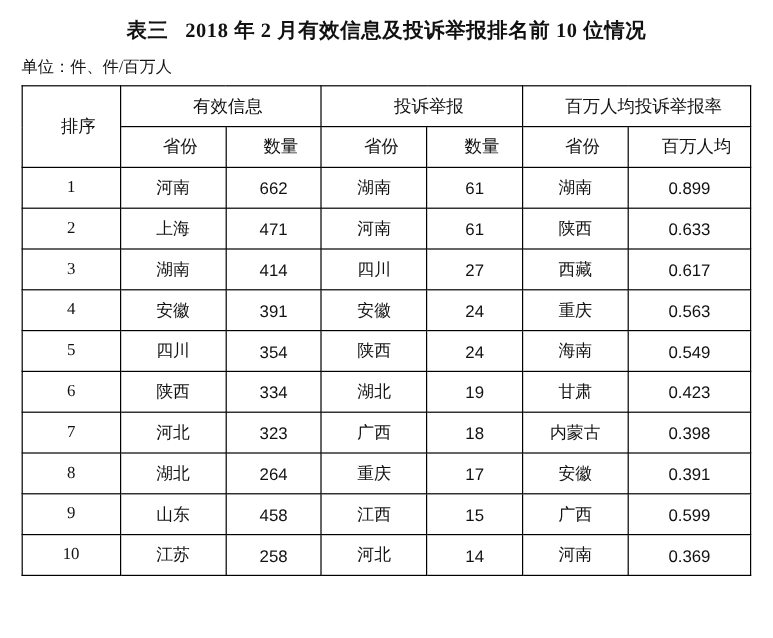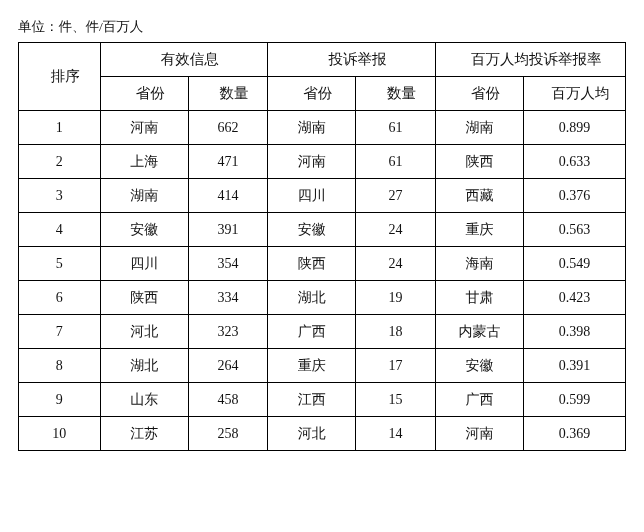--- a/index.html
+++ b/index.html
@@ -56,36 +56,39 @@
     font-size: 14.5px;
     padding-left: 12px;
   }
   .grp-head {
     height: 30px;
   }
   .rank-head {
     font-size: 14.5px;
   }
   .num-cell {
-    font-family: Liberation Serif, serif;
+    font-family: Liberation Sans, sans-serif;
     margin-left: 19px;
   }
   col.c-rank { width: 72px; }
   col.c-prov { width: 78px; }
   col.c-qty  { width: 70px; }
   col.c-prov2 { width: 78px; }
   col.c-qty2 { width: 70px; }
   col.c-prov3 { width: 78px; }
   col.c-rate { width: 90px; }
 </style>
 </head>
 <body>
 
 <div class="page">
 
+  <div class="doc-title">
+    <span class="title-label">表三</span><span>2018 年 2 月有效信息及投诉举报排名前 10 位情况</span>
+  </div>
 
   <div class="unit-line">单位：件、件/百万人</div>
 
   <table class="data">
     <colgroup>
       <col class="c-rank">
         <col class="c-prov">
         <col class="c-qty">
         <col class="c-prov2">
         <col class="c-qty2">
@@ -127,21 +130,21 @@
         <td>陕西</td>
         <td class="num-cell">0.633</td>
       </tr>
       <tr>
         <td>3</td>
         <td>湖南</td>
         <td class="num-cell">414</td>
         <td>四川</td>
         <td class="num-cell">27</td>
         <td>西藏</td>
-        <td class="num-cell">0.376</td>
+        <td class="num-cell">0.617</td>
       </tr>
       <tr>
         <td>4</td>
         <td>安徽</td>
         <td class="num-cell">391</td>
         <td>安徽</td>
         <td class="num-cell">24</td>
         <td>重庆</td>
         <td class="num-cell">0.563</td>
       </tr>

